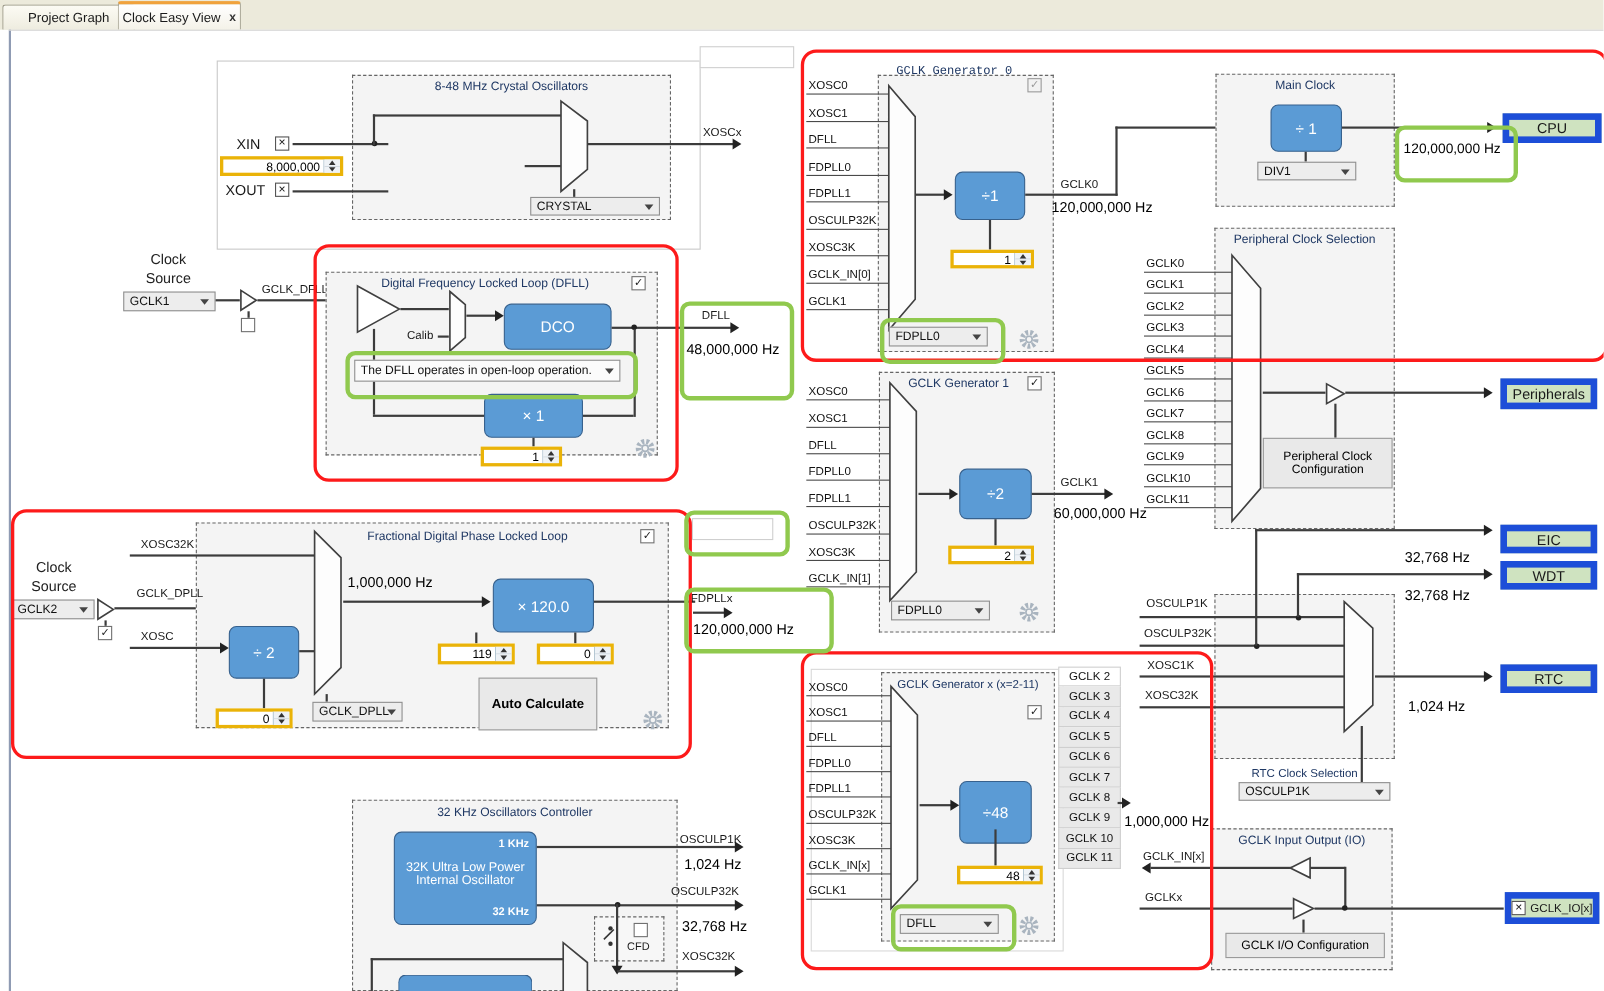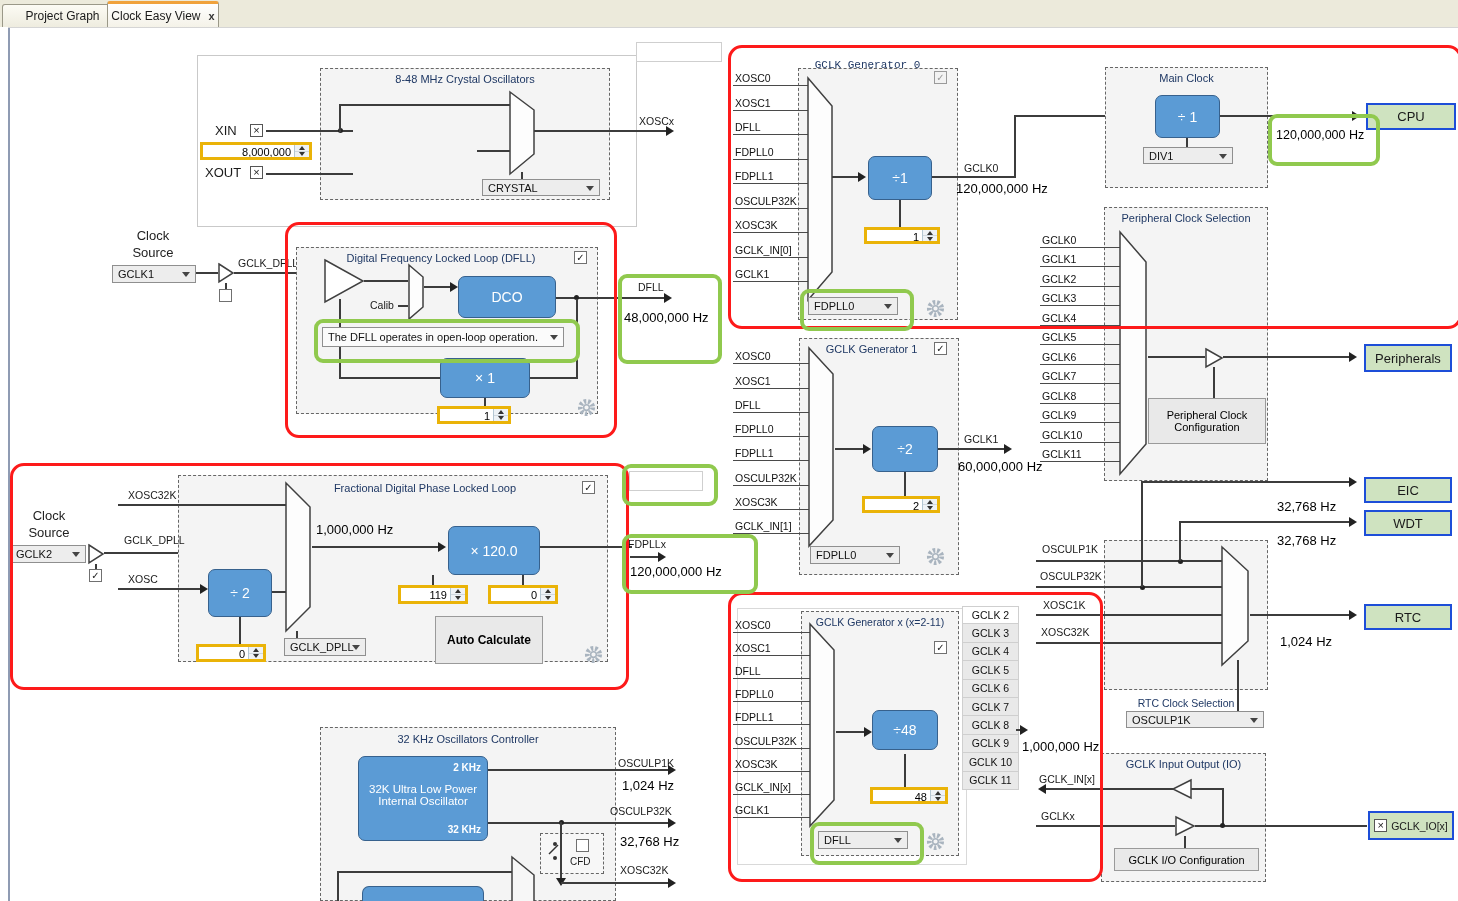--- a/index.html
+++ b/index.html
@@ -17,21 +17,21 @@
   .spin{position:absolute;background:#fff;border:3px solid #eab308;display:flex;box-sizing:border-box;}
   .spin .val{flex:1;font-size:11px;text-align:right;padding:1px 3px 0 0;overflow:hidden;}
   .spin .btns{width:14px;border-left:1px solid #b5c7d3;display:flex;flex-direction:column;}
   .spin .btns div{flex:1;background:#eef2f6;display:flex;align-items:center;justify-content:center;}
   .spin .btns div:first-child{border-bottom:1px solid #cfd8df;}
   .tri-up{width:0;height:0;border-left:3px solid transparent;border-right:3px solid transparent;border-bottom:4px solid #333;}
   .tri-dn{width:0;height:0;border-left:3px solid transparent;border-right:3px solid transparent;border-top:4px solid #333;}
   .chk{position:absolute;width:13px;height:13px;background:#fff;border:1px solid #707070;box-sizing:border-box;font-size:10px;line-height:11px;text-align:center;color:#222;}
   .chk.gray{color:#9a9a9a;border-color:#9a9a9a;background:#f2f2f2;}
   .xbox{width:13px;height:13px;background:#fff;border:1px solid #555;box-sizing:border-box;font-size:11px;line-height:10px;text-align:center;color:#222;}
-  .greenbox{position:absolute;background:#cfe3c0;border:2px solid #1d4ed8;display:flex;align-items:center;justify-content:center;font-size:13px;color:#1a1a1a;box-sizing:border-box;}
+  .greenbox{position:absolute;background:#cfe3c0;border:6px solid #1d4ed8;display:flex;align-items:center;justify-content:center;font-size:13px;color:#1a1a1a;box-sizing:border-box;}
   .hl{position:absolute;border:4px solid #90c94e;border-radius:9px;pointer-events:none;z-index:40;background:transparent;}
   .redbox{position:absolute;border:3px solid #fd1a1a;border-radius:14px;pointer-events:none;z-index:39;background:transparent;}
   .btn{position:absolute;background:#e9e9e9;border:1px solid #9a9a9a;display:flex;align-items:center;justify-content:center;text-align:center;font-size:11px;color:#000;box-sizing:border-box;}
   .ah-e{position:absolute;width:0;height:0;border-left:8px solid #222;border-top:5px solid transparent;border-bottom:5px solid transparent;}
   .ah-w{position:absolute;width:0;height:0;border-right:8px solid #222;border-top:5px solid transparent;border-bottom:5px solid transparent;}
   .ah-s{position:absolute;width:0;height:0;border-top:8px solid #222;border-left:5px solid transparent;border-right:5px solid transparent;}
   .dot{position:absolute;width:5px;height:5px;border-radius:50%;background:#222;}
   .pinlist{position:absolute;}
   .pinrow{border-bottom:1px solid #4a4a4a;font-size:10.5px;color:#111;display:flex;align-items:flex-end;padding:0 0 1px 2px;box-sizing:border-box;white-space:nowrap;}
   .r24 .pinrow{height:24.45px;} .r242 .pinrow{height:24.25px;} .r231 .pinrow{height:23.1px;} .r195 .pinrow{height:19.5px;}
@@ -418,21 +418,21 @@
       <div class="pinrow">OSCULP32K</div>
       <div class="pinrow">XOSC3K</div>
       <div class="pinrow">GCLK_IN[x]</div>
       <div class="pinrow">GCLK1</div>
     </div>
   <svg class="mux" style="left:808px;top:622px;" width="28" height="206">
       <polygon points="2,2 26,28 26,178 2,204" fill="#fdfdfd" stroke="#404040" stroke-width="1.5"></polygon>
     </svg>
   <div class="w" style="left:836px;top:731px;width:32px;height:2px;"></div>
   <div class="ah-e" style="left:864px;top:727px;"></div>
-  <div class="blue" style="left:872px;top:710px;width:66px;height:40px;">
+  <div class="blue" style="left:872px;top:710px;width:66px;height:57px;">
       <span>÷48</span>
     </div>
   <div class="w" style="left:904px;top:754px;width:2px;height:33px;"></div>
   <div class="spin" style="left:870px;top:787px;width:78px;height:17px;">
     <div class="val">48</div>
     <div class="btns">
         <div>
           <span class="tri-up"></span>
         </div>
         <div>
@@ -526,21 +526,21 @@
   <div class="w" style="left:1184px;top:836px;width:2px;height:12px;"></div>
   <div class="btn" style="left:1114px;top:848px;width:145px;height:23px;">GCLK I/O Configuration</div>
   <div class="greenbox" style="left:1368px;top:811px;width:86px;height:29px;font-size:10.5px;gap:4px;">
     <span class="xbox">×</span>
     <span>GCLK_IO[x]</span>
   </div>
 
   <div class="dashed" style="left:320px;top:727px;width:296px;height:174px;"></div>
   <div class="boxtitle" style="left:320px;top:733px;width:296px;">32 KHz Oscillators Controller</div>
   <div class="blue" style="left:358px;top:756px;width:130px;height:85px;flex-direction:column;font-size:11.5px;justify-content:flex-start;">
-    <span class="abs" style="right:6px;top:5px;font-size:10px;font-weight:bold;">2  KHz</span>
+    <span class="abs" style="right:6px;top:5px;font-size:10px;font-weight:bold;">1  KHz</span>
     <span style="margin-top:26px;">32K Ultra Low Power</span>
     <span>Internal Oscillator</span>
     <span class="abs" style="right:6px;bottom:5px;font-size:10px;font-weight:bold;">32 KHz</span>
   </div>
   <div class="w" style="left:488px;top:769px;width:184px;height:2px;"></div>
   <div class="ah-e" style="left:668px;top:765px;"></div>
   <div class="lbl" style="left:618px;top:757px;">OSCULP1K</div>
   <div class="freq" style="left:622px;top:778px;">1,024 Hz</div>
   <div class="w" style="left:488px;top:822px;width:184px;height:2px;"></div>
   <div class="ah-e" style="left:668px;top:818px;"></div>

